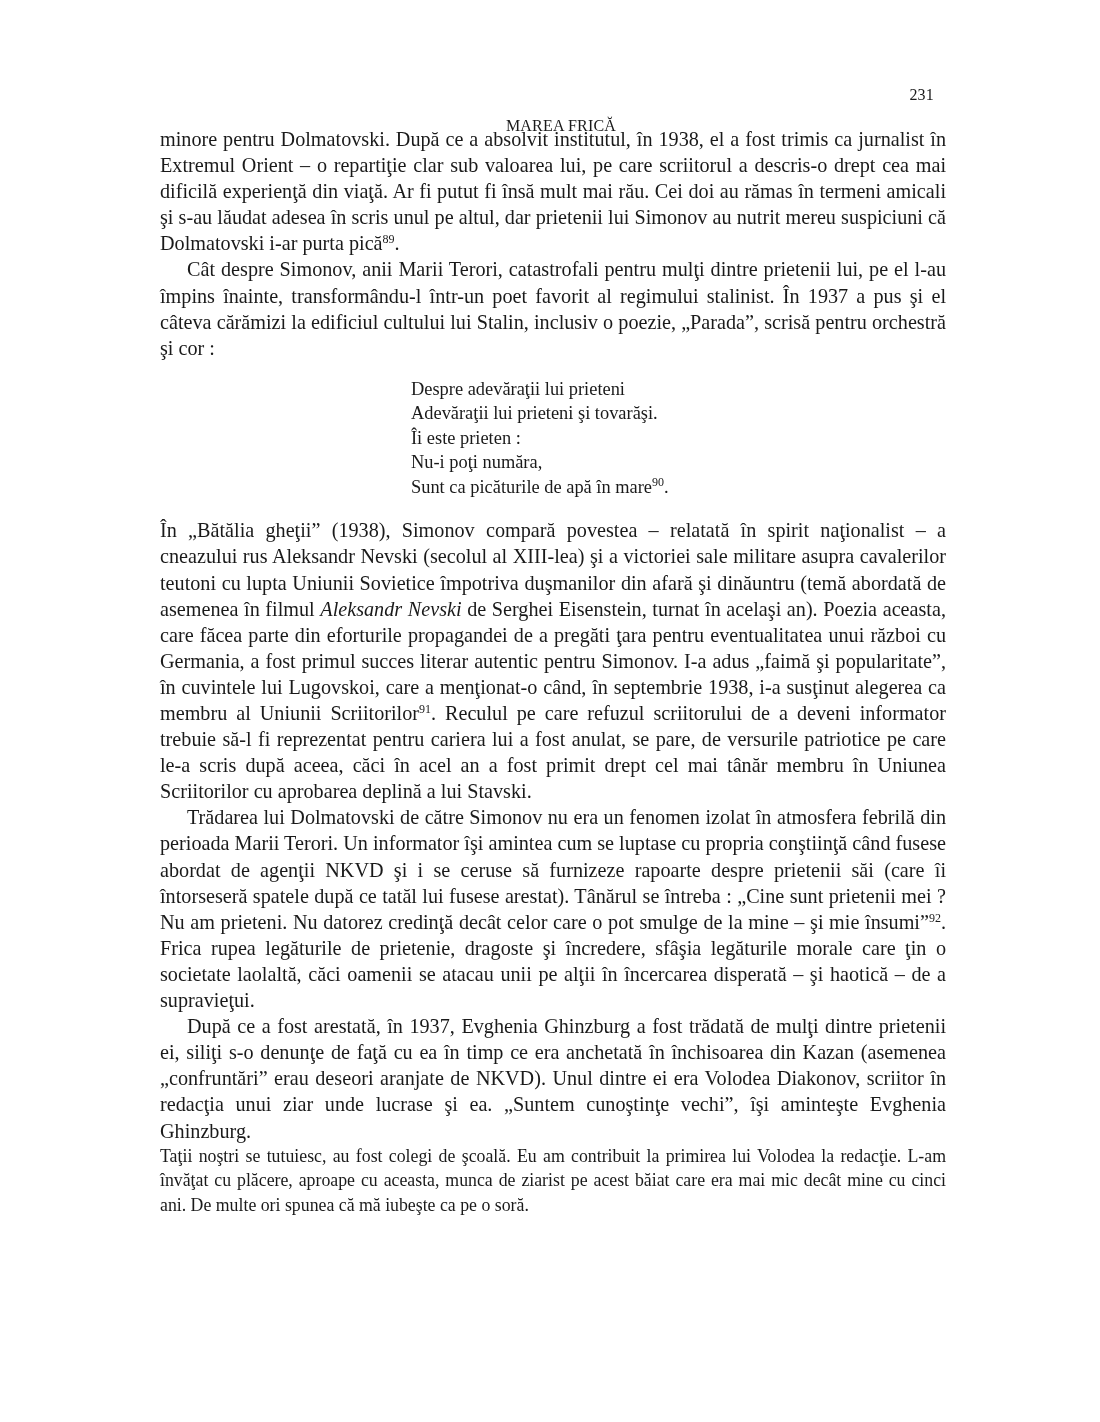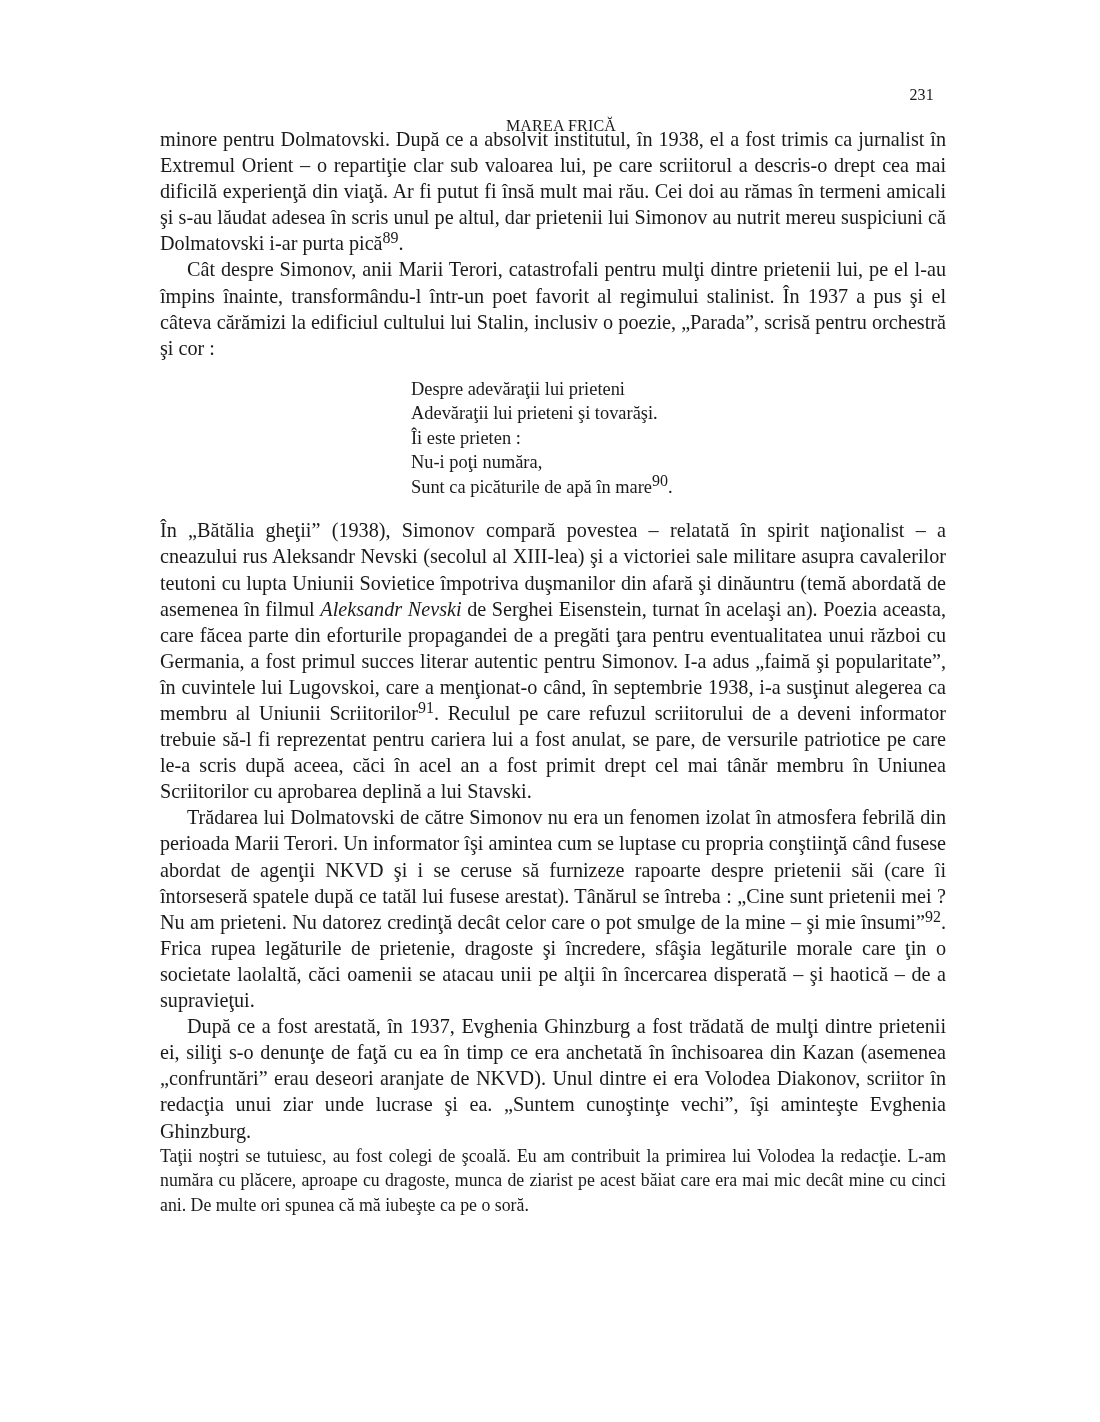--- a/index.html
+++ b/index.html
@@ -7,21 +7,21 @@
   .page { position:absolute; left:160px; top:0; width:786px; color:#1a1a1a;
           font-family:"Liberation Serif", serif; }
   .running-head { position:absolute; top:86px; left:0; width:786px; height:24px;
                   font-size:16px; letter-spacing:0.2px; }
   .running-head .title { position:absolute; left:8px; width:786px; text-align:center;margin-top:31px; }
   .running-head .pnum { position:absolute; right:12px; }
   .body { position:absolute; top:126px; left:0; width:786px; font-size:20.2px;
           line-height:26.1px; text-align:justify; hyphens:none; }
   .body p { margin:0; }
   .indent { text-indent:27px; }
-  sup { font-size:16px; line-height:0; vertical-align:7px; }
+  sup { font-size:12px; line-height:0; vertical-align:7px; }
   .verse { margin:16px 0 18px 251px; font-size:18.4px; line-height:24.5px; text-align:left; }
   .verse div { white-space:nowrap; }
   .quote { margin:14px 0 0 20px; font-size:17.8px; line-height:24.5px; text-align:justify; }
 </style>
 </head>
 <body>
 
 <div class="page">
 
   <div class="running-head">
@@ -42,16 +42,16 @@
       <div>Nu-i poţi număra,</div>
       <div><span>Sunt ca picăturile de apă în mare</span><sup>90</sup><span>.</span></div>
     </div>
 
     <p><span>În „Bătălia gheţii” (1938), Simonov compară povestea – relatată în spirit naţionalist – a cneazului rus Aleksandr Nevski (secolul al XIII-lea) şi a victoriei sale militare asupra cavalerilor teutoni cu lupta Uniunii Sovietice împotriva duşmanilor din afară şi dinăuntru (temă abordată de asemenea în filmul </span><i>Aleksandr Nevski</i><span> de Serghei Eisenstein, turnat în acelaşi an). Poezia aceasta, care făcea parte din eforturile propagandei de a pregăti ţara pentru eventualitatea unui război cu Germania, a fost primul succes literar autentic pentru Simonov. I-a adus „faimă şi popularitate”, în cuvintele lui Lugovskoi, care a menţionat-o când, în septembrie 1938, i-a susţinut alegerea ca membru al Uniunii Scriitorilor</span><sup>91</sup><span>. Reculul pe care refuzul scriitorului de a deveni informator trebuie să-l fi reprezentat pentru cariera lui a fost anulat, se pare, de versurile patriotice pe care le-a scris după aceea, căci în acel an a fost primit drept cel mai tânăr membru în Uniunea Scriitorilor cu aprobarea deplină a lui Stavski.</span></p>
 
     <p class="indent"><span>Trădarea lui Dolmatovski de către Simonov nu era un fenomen izolat în atmosfera febrilă din perioada Marii Terori. Un informator îşi amintea cum se luptase cu propria conştiinţă când fusese abordat de agenţii NKVD şi i se ceruse să furnizeze rapoarte despre prietenii săi (care îi întorseseră spatele după ce tatăl lui fusese arestat). Tânărul se întreba : „Cine sunt prietenii mei ? Nu am prieteni. Nu datorez credinţă decât celor care o pot smulge de la mine – şi mie însumi”</span><sup>92</sup><span>. Frica rupea legăturile de prietenie, dragoste şi încredere, sfâşia legăturile morale care ţin o societate laolaltă, căci oamenii se atacau unii pe alţii în încercarea disperată – şi haotică – de a supravieţui.</span></p>
 
     <p class="indent"><span>După ce a fost arestată, în 1937, Evghenia Ghinzburg a fost trădată de mulţi dintre prietenii ei, siliţi s-o denunţe de faţă cu ea în timp ce era anchetată în închisoarea din Kazan (asemenea „confruntări” erau deseori aranjate de NKVD). Unul dintre ei era Volodea Diakonov, scriitor în redacţia unui ziar unde lucrase şi ea. „Suntem cunoştinţe vechi”, îşi aminteşte Evghenia Ghinzburg.</span></p>
 
-    <p class="quote">Taţii noştri se tutuiesc, au fost colegi de şcoală. Eu am contribuit la primirea lui Volodea la redacţie. L-am număra cu plăcere, aproape cu dragoste, munca de ziarist pe acest băiat care era mai mic decât mine cu cinci ani. De multe ori spunea că mă iubeşte ca pe o soră.</p>
+    <p class="quote">Taţii noştri se tutuiesc, au fost colegi de şcoală. Eu am contribuit la primirea lui Volodea la redacţie. L-am învăţat cu plăcere, aproape cu aceasta, munca de ziarist pe acest băiat care era mai mic decât mine cu cinci ani. De multe ori spunea că mă iubeşte ca pe o soră.</p>
 
   </div>
 </div>
 
 </body></html>

